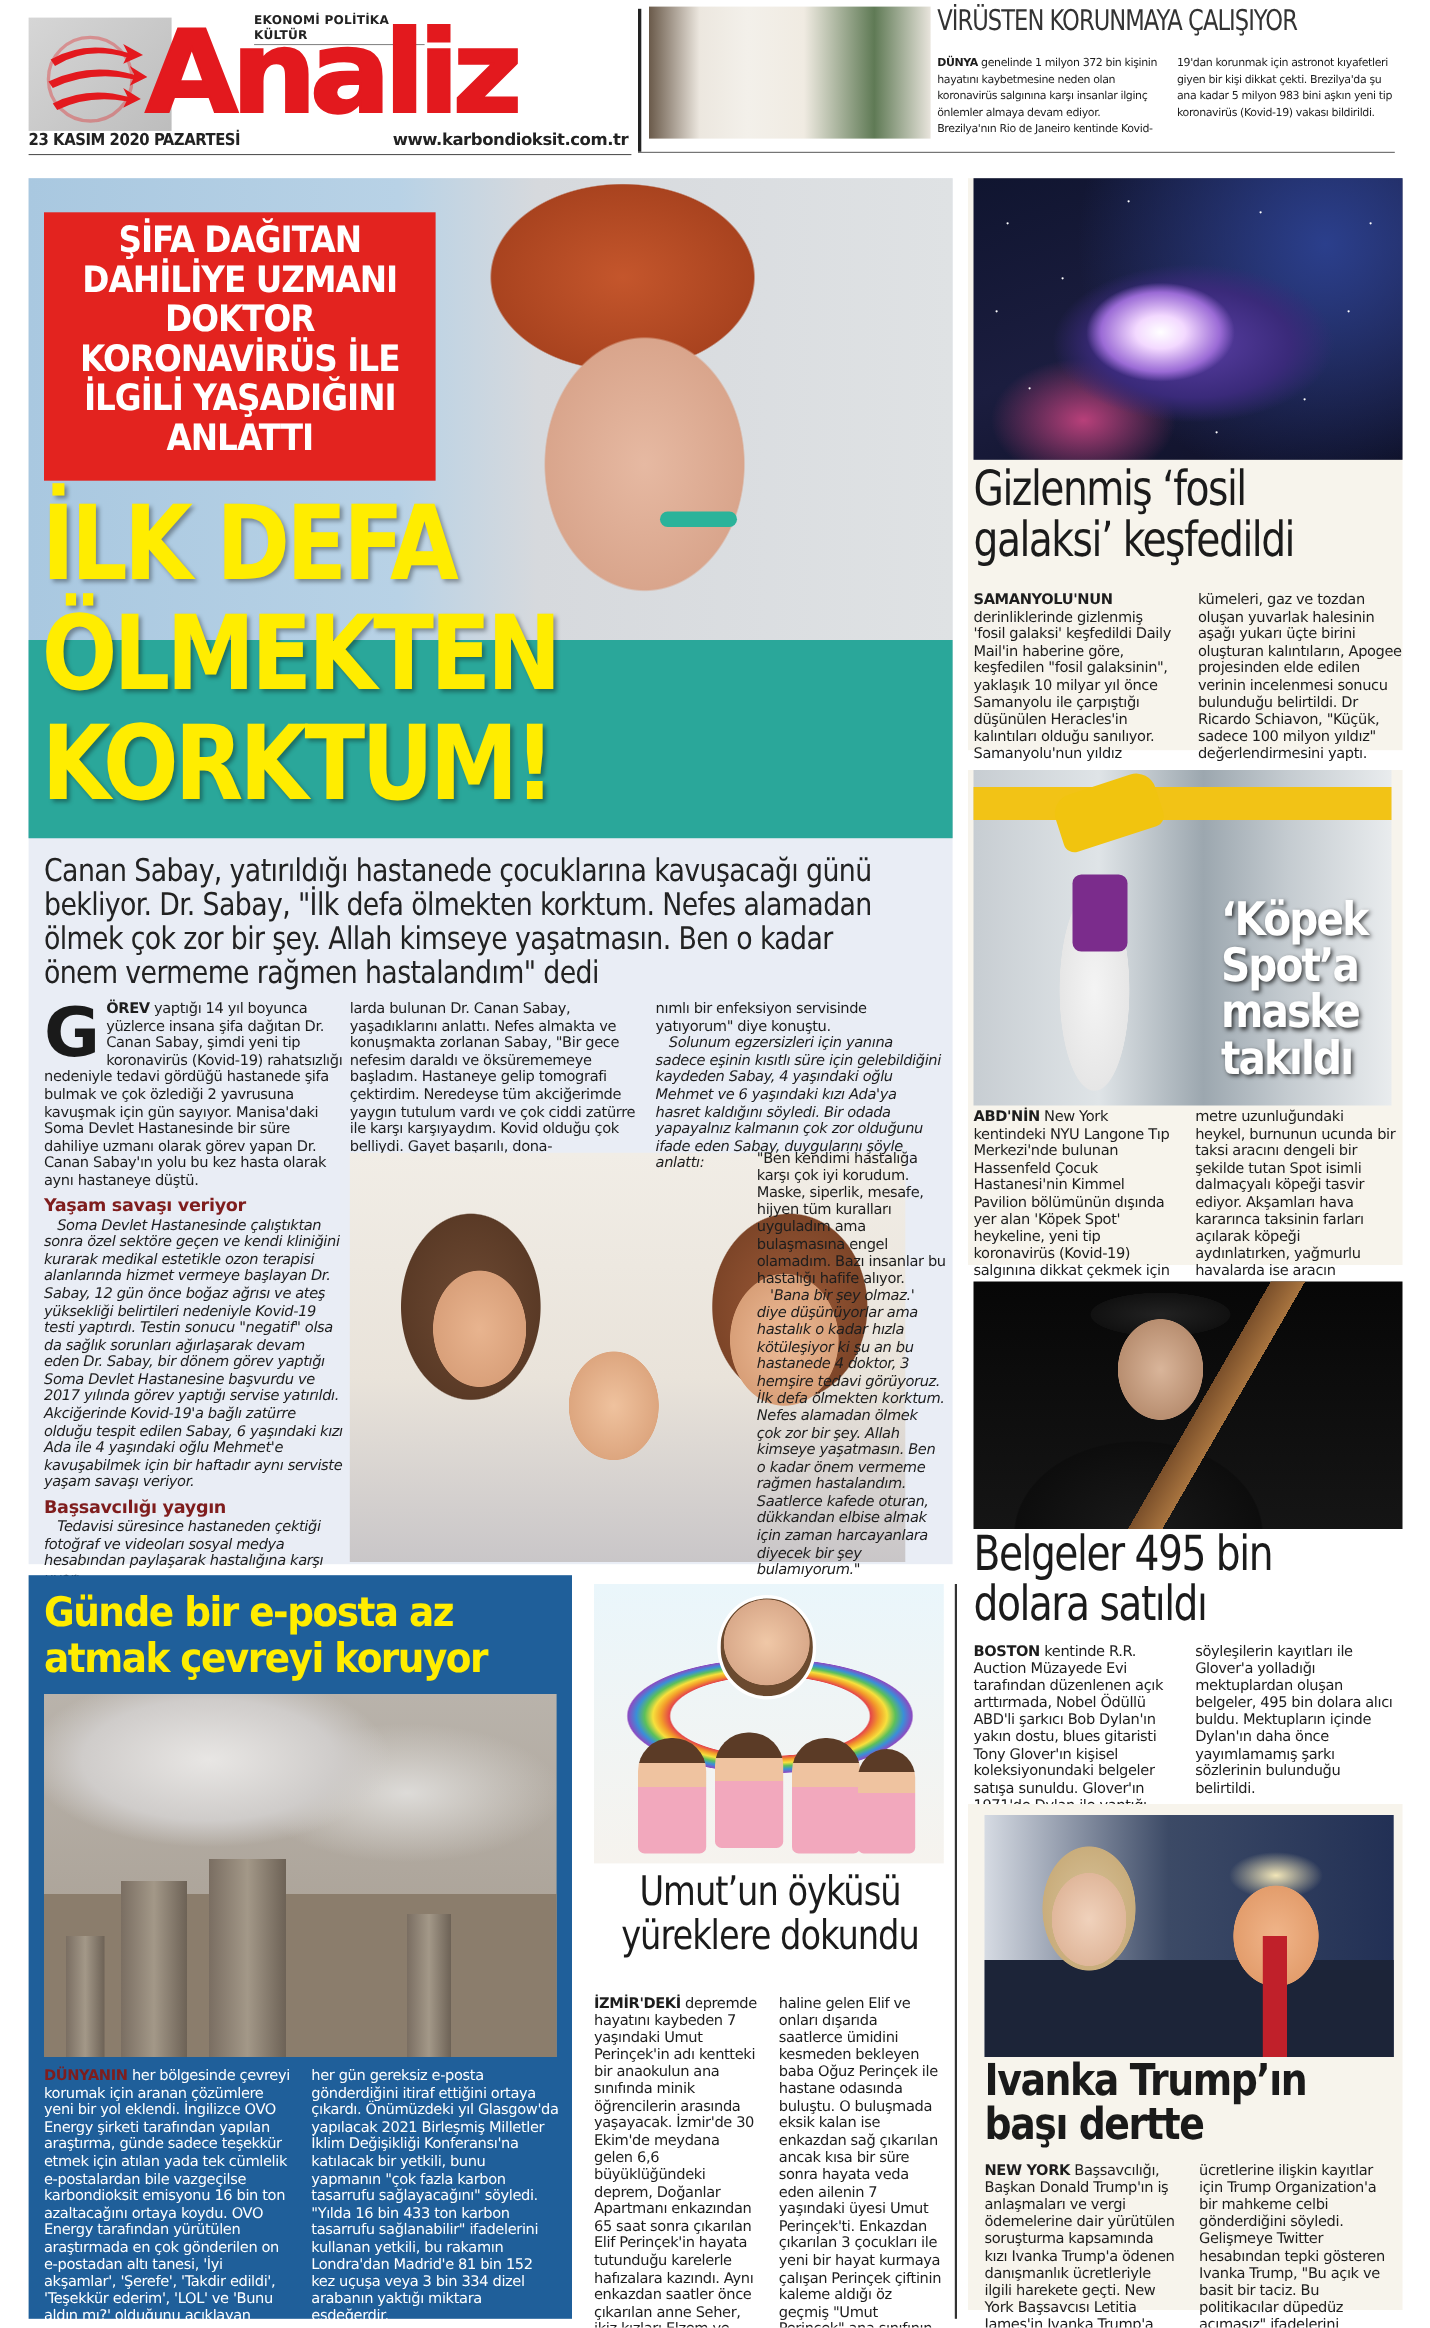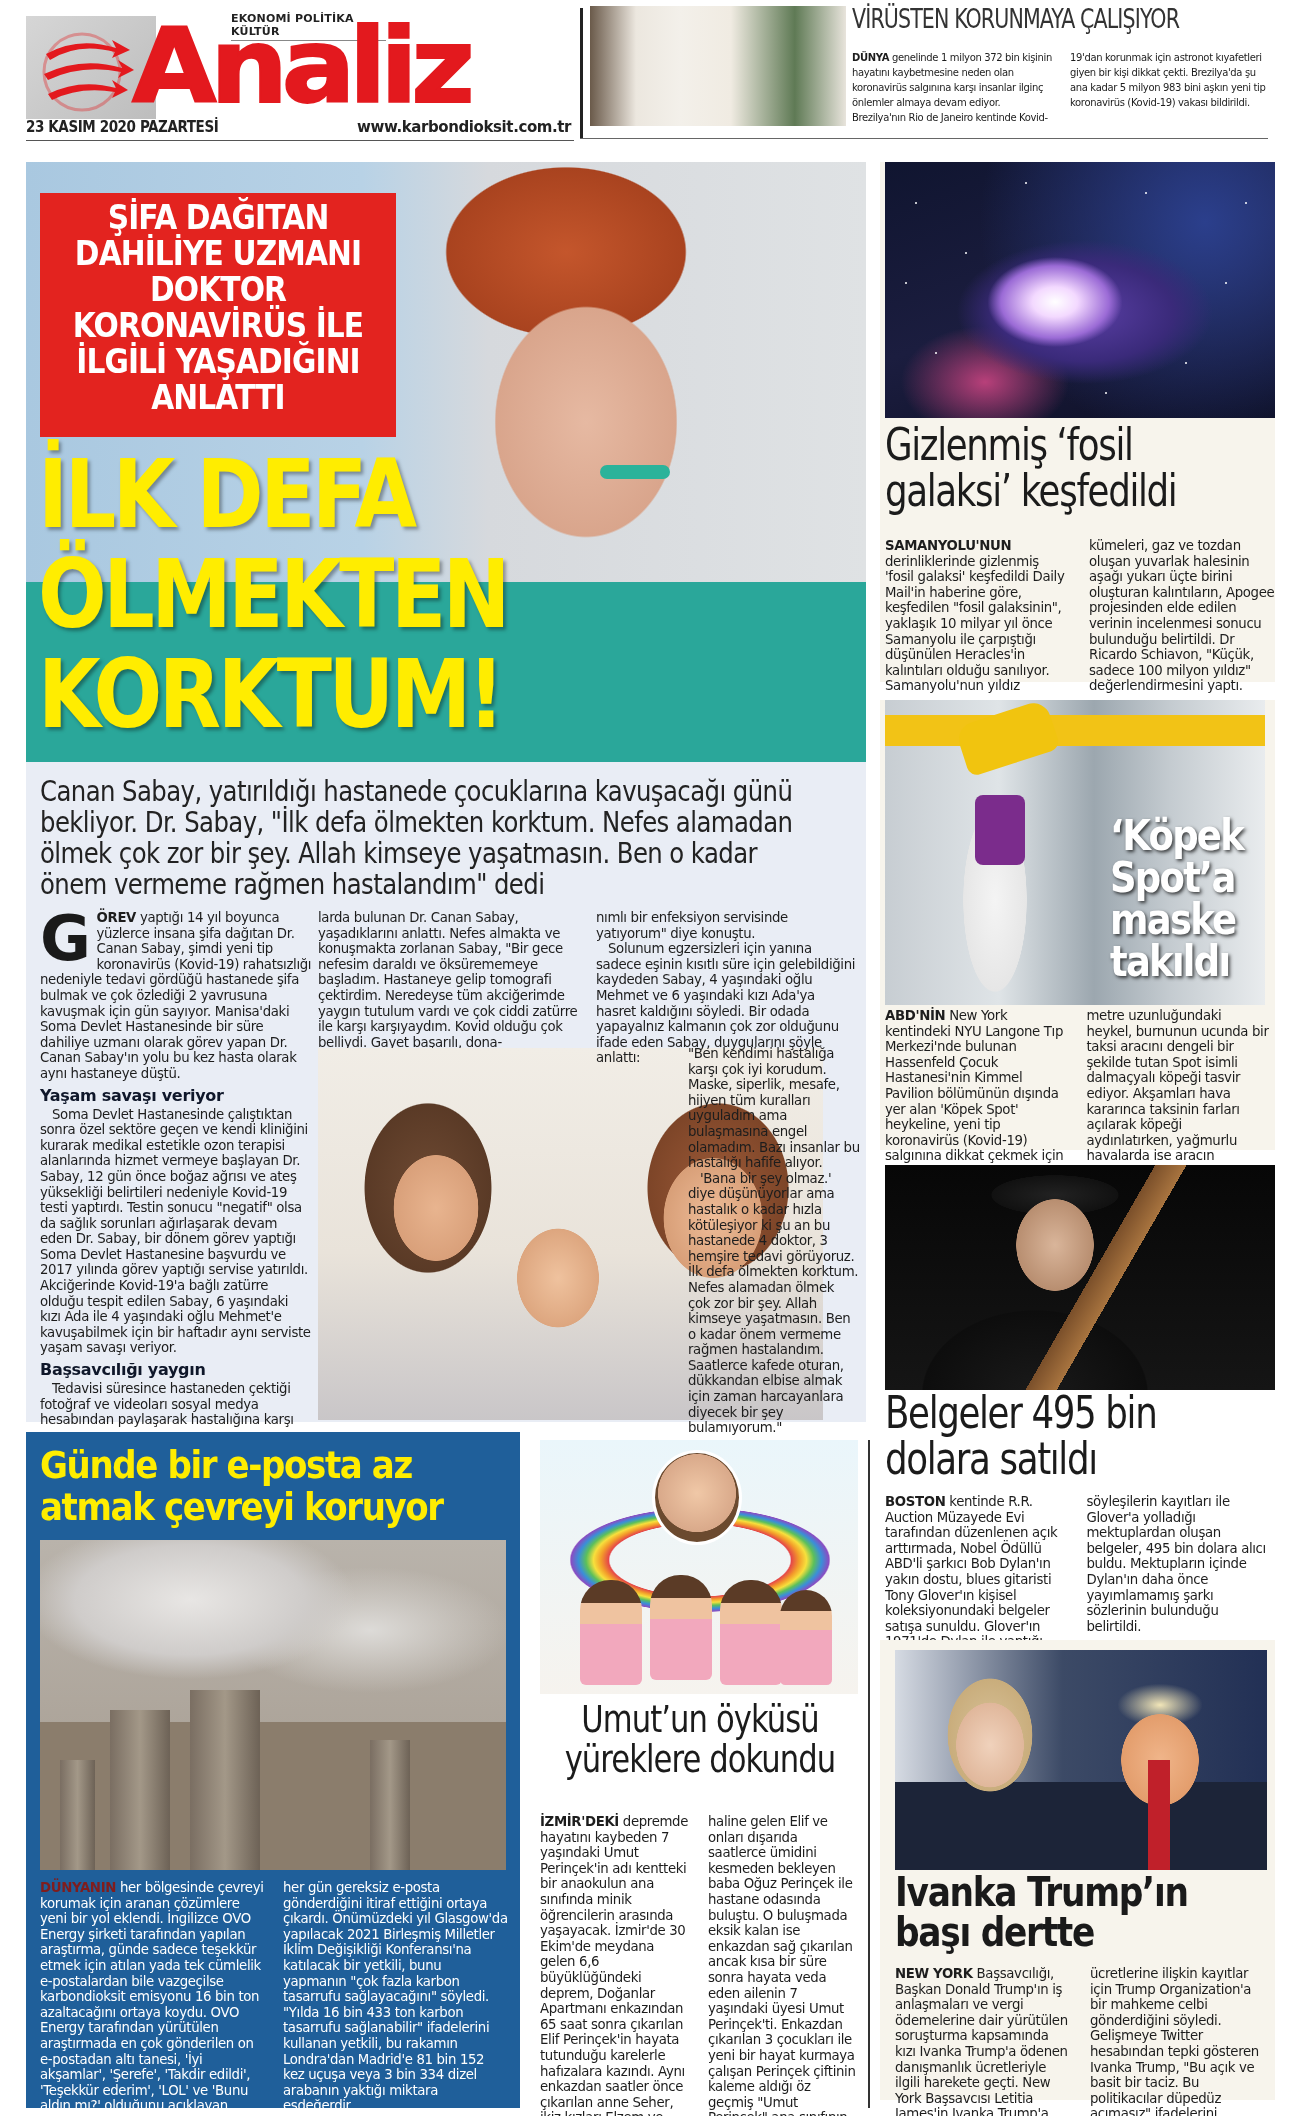--- a/index.html
+++ b/index.html
@@ -35,22 +35,22 @@
       radial-gradient(ellipse 170px 120px at 540px 90px, #c4562c 0%, #a9431f 70%, transparent 71%),
       linear-gradient(180deg, transparent 70%, #2aa79a 70%),
       linear-gradient(90deg,#a9c8e0 0%,#b8d2e6 40%,#d6d9dd 55%,#dfe2e4 100%); }
   #tube { left: 600px; top: 465px; width: 70px; height: 14px; background: #2bb39a; border-radius: 7px; }
   #red-kicker { left: 40px; top: 193px; width: 356px; height: 244px; background: #e3231f; }
   #red-kicker-text { left: 40px; top: 200px; width: 356px; text-align: center; color: #fff; font-weight: 900; font-size: 33px; line-height: 36px; letter-spacing: -1px; transform: scaleX(0.9); transform-origin: center; }
   #big-head { left: 38px; top: 445px; width: 560px; color: #ffed00; font-weight: 900; font-size: 94px; line-height: 100px; letter-spacing: -4px; text-shadow: 3px 3px 4px rgba(0,0,0,0.35); transform: scaleX(0.86); transform-origin: left; }
   #deck { left: 40px; top: 776px; width: 820px; font-size: 28.5px; line-height: 31px; color: #222; letter-spacing: -0.6px; font-stretch: condensed; transform: scaleX(0.95); transform-origin: left; }
   #main-col1 { left: 40px; top: 910px; width: 272px; }
   #dropcap { float: left; font-size: 62px; line-height: 52px; font-weight: 900; margin: 3px 6px 0 0; color: #1a1a1a; }
-  .subhead { color: #0f172a; font-weight: bold; font-size: 16px; line-height: 20px; margin: 4px 0 1px; letter-spacing: -0.3px; }
-  .indent { text-indent: 12px; display: block; }
+  .subhead { color: #7f1d1d; font-weight: bold; font-size: 16px; line-height: 20px; margin: 4px 0 1px; letter-spacing: -0.3px; }
+  .indent { text-indent: 12px; display: block; font-style: italic; }
   #main-col2 { left: 318px; top: 910px; width: 272px; }
   #kids-photo { left: 318px; top: 1048px; width: 505px; height: 372px; background:
       radial-gradient(ellipse 60px 75px at 118px 160px, #e8b48f 0%, #d9a07a 70%, transparent 71%),
       radial-gradient(ellipse 58px 70px at 240px 230px, #efc29e 0%, #dda67f 70%, transparent 71%),
       radial-gradient(ellipse 70px 85px at 395px 170px, #eebc98 0%, #d89f78 70%, transparent 71%),
       radial-gradient(ellipse 90px 120px at 110px 140px, #6e4a33 0%, #5a3a26 70%, transparent 71%),
       radial-gradient(ellipse 100px 120px at 400px 140px, #9c5a38 0%, #7d4528 70%, transparent 71%),
       linear-gradient(180deg,#f1ede6 0%,#e9e3da 55%,#c9c6c8 100%); }
   #main-col3a { left: 596px; top: 910px; width: 262px; }
   #main-col3b { left: 688px; top: 1046px; width: 172px; }

